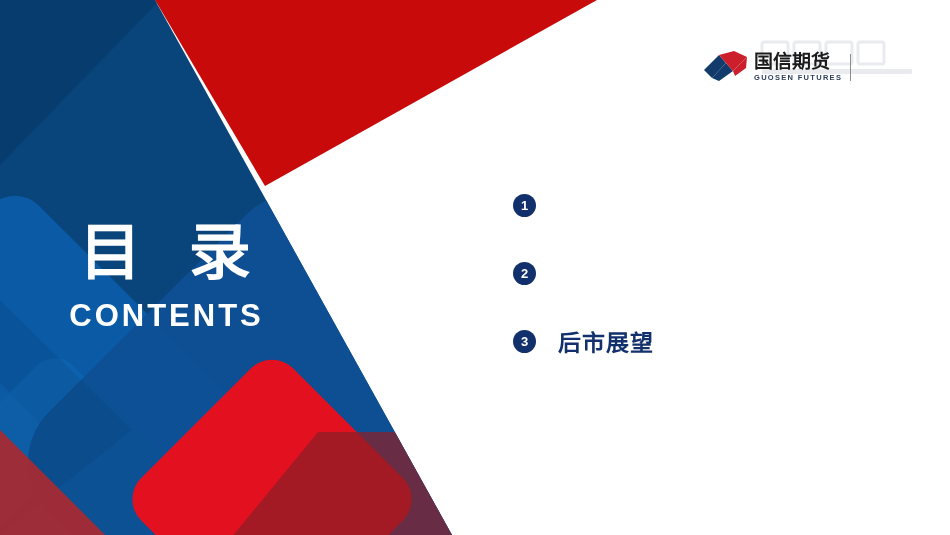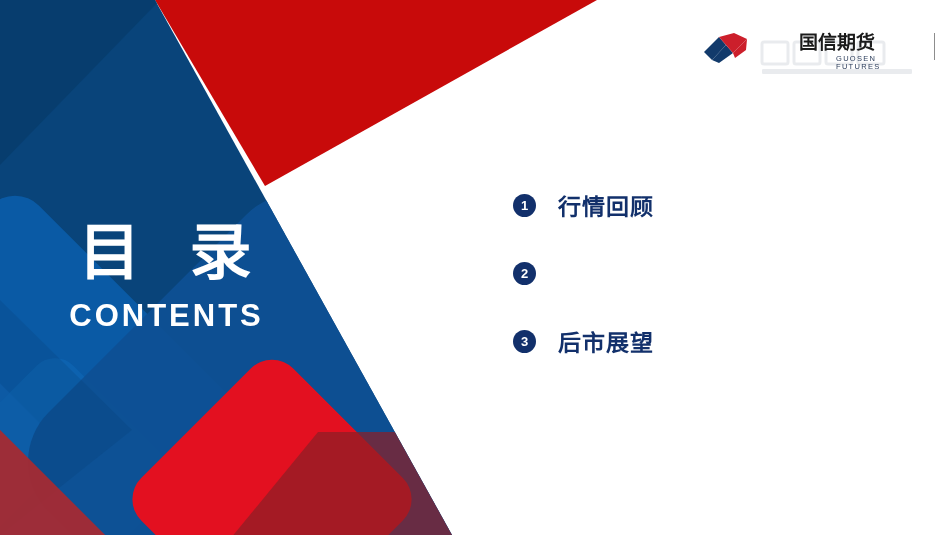--- a/index.html
+++ b/index.html
@@ -39,42 +39,41 @@
     user-select: none;
   }
   .left-title .zh {
     font-size: 62px;
     font-weight: 700;
     line-height: 1.0;
     letter-spacing: 16px;
     text-indent: 16px;
     margin: 0;
     white-space: pre;
-    font-family: Liberation Sans, sans-serif;
+    font-family: Liberation Serif, serif;
   }
   .left-title .en {
     font-size: 31px;
     font-weight: 700;
     letter-spacing: 3px;
     margin: 14px 0 0 0;
     text-indent: 3px;
     font-family: "Liberation Sans", sans-serif;
     text-align: center;
   }
 
   
   .logo-wrap {
     position: absolute;
     left: 702px;
     top: 33px;
     width: 215px;
     height: 48px;
     display: flex;
-    align-items: flex-start;
-    gap: 45px;
+    align-items: flex-end;
   }
   .logo-watermark {
     position: absolute;
     left: 58px;
     top: 3px;
     width: 155px;
     height: 42px;
     opacity: 0.14;
     pointer-events: none;
   }
@@ -96,26 +95,25 @@
   }
   .logo-cn {
     font-size: 19px;
     font-weight: 700;
     color: #1b1b1b;
     letter-spacing: 0px;
     font-family: "DejaVu Sans", "Liberation Sans", sans-serif;
   }
   .logo-en {
     font-size: 7.5px;
-    font-weight: 400;
+    font-weight: 700;
     color: #2d3e5c;
     letter-spacing: 1.3px;
     margin-top: 3px;
     font-family: "Liberation Sans", sans-serif;
-    margin-left: 37px;
   }
   .logo-divider {
     width: 1px;
     height: 27px;
     background: #8d8d8d;
     margin: 0 7px 0 8px;
     position: relative;
     z-index: 2;
     flex: 0 0 auto;
   }
@@ -244,21 +242,20 @@
     </div>
 
     <div class="logo-divider"></div>
 
   </div>
 
   <div class="toc">
 
     <div class="toc-item">
       <div class="toc-badge">1</div>
-      <div class="toc-label">行情回顾</div>
     </div>
 
     <div class="toc-item">
       <div class="toc-badge">2</div>
     </div>
 
     <div class="toc-item">
       <div class="toc-badge">3</div>
       <div class="toc-label">后市展望</div>
     </div>

